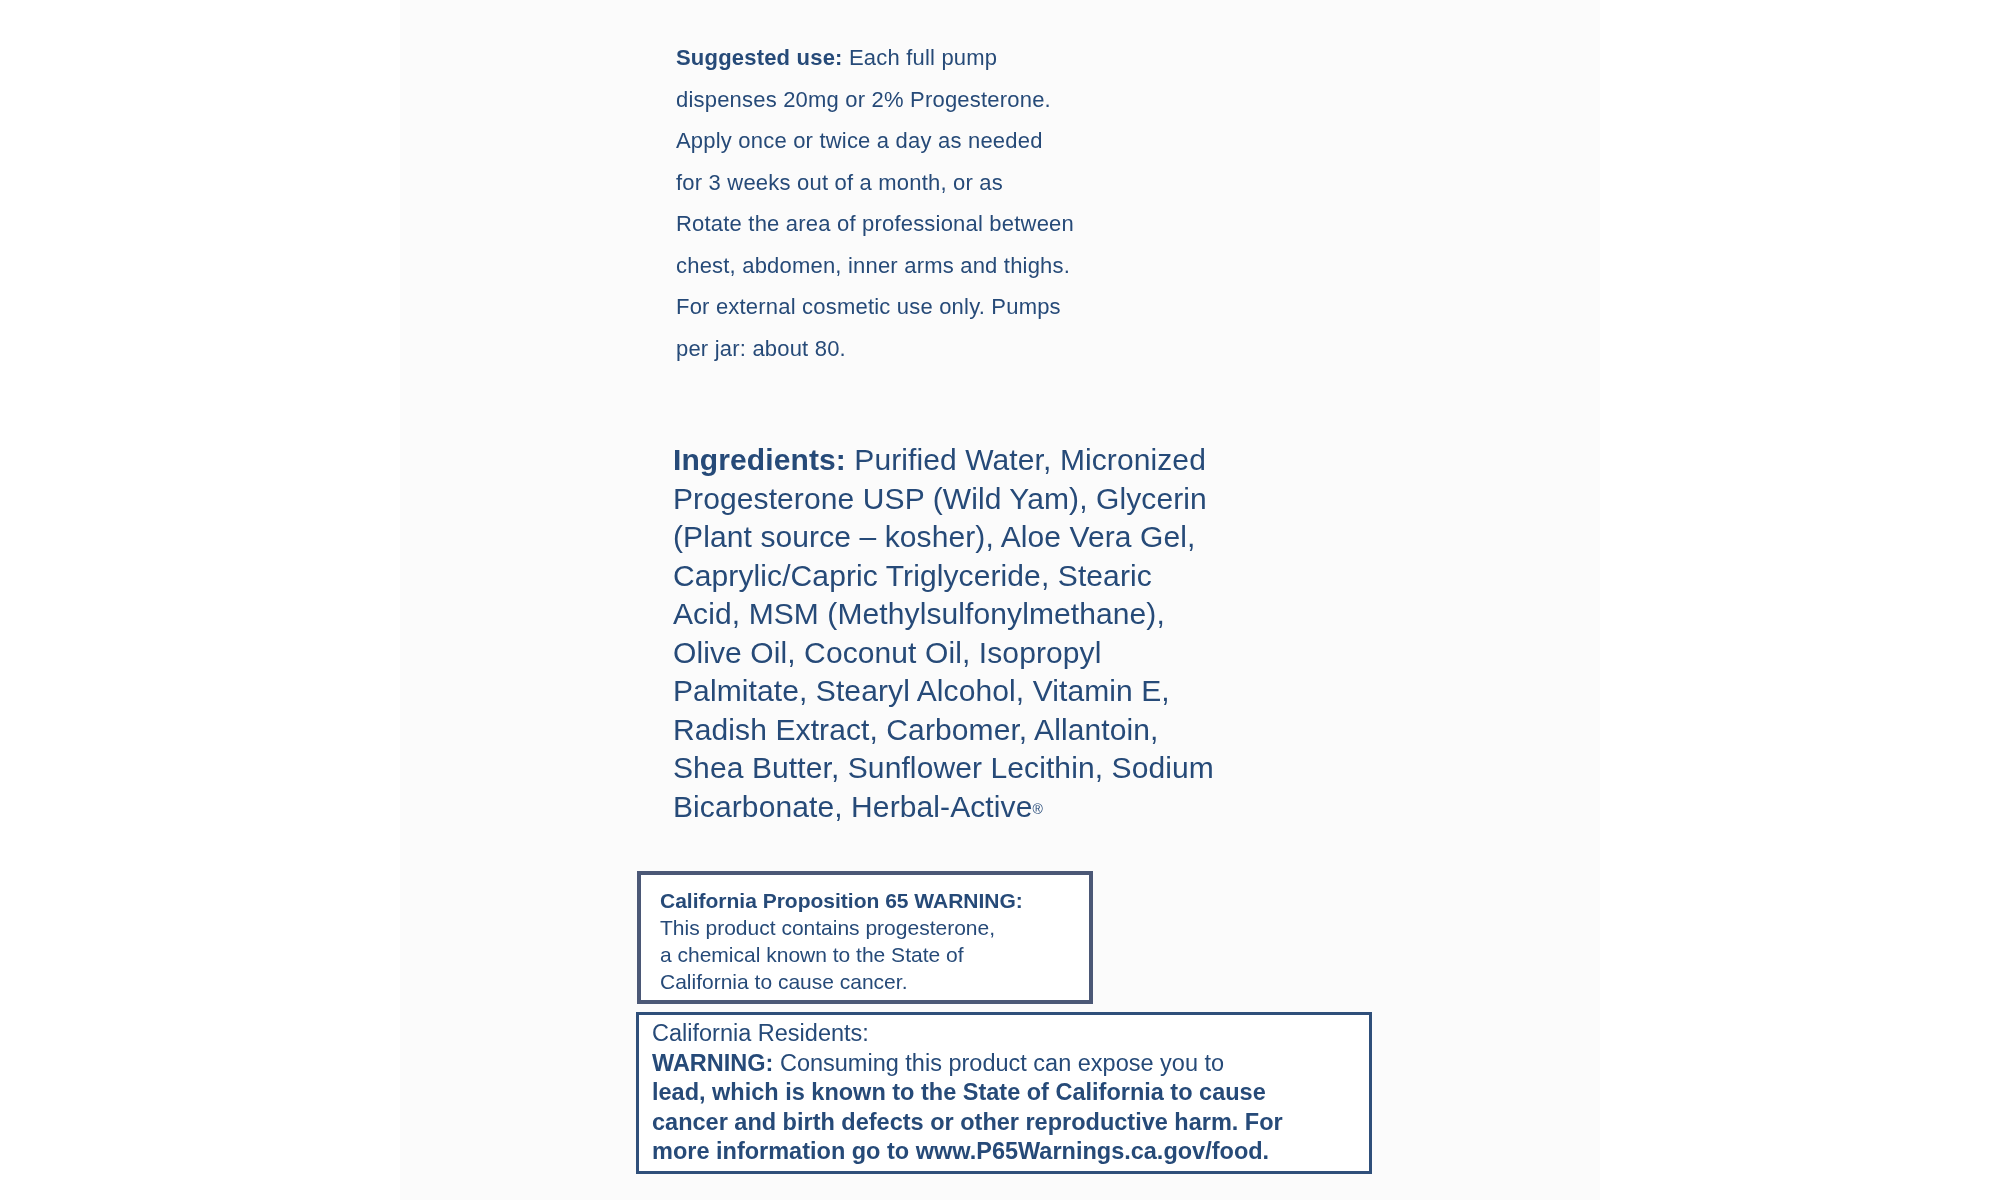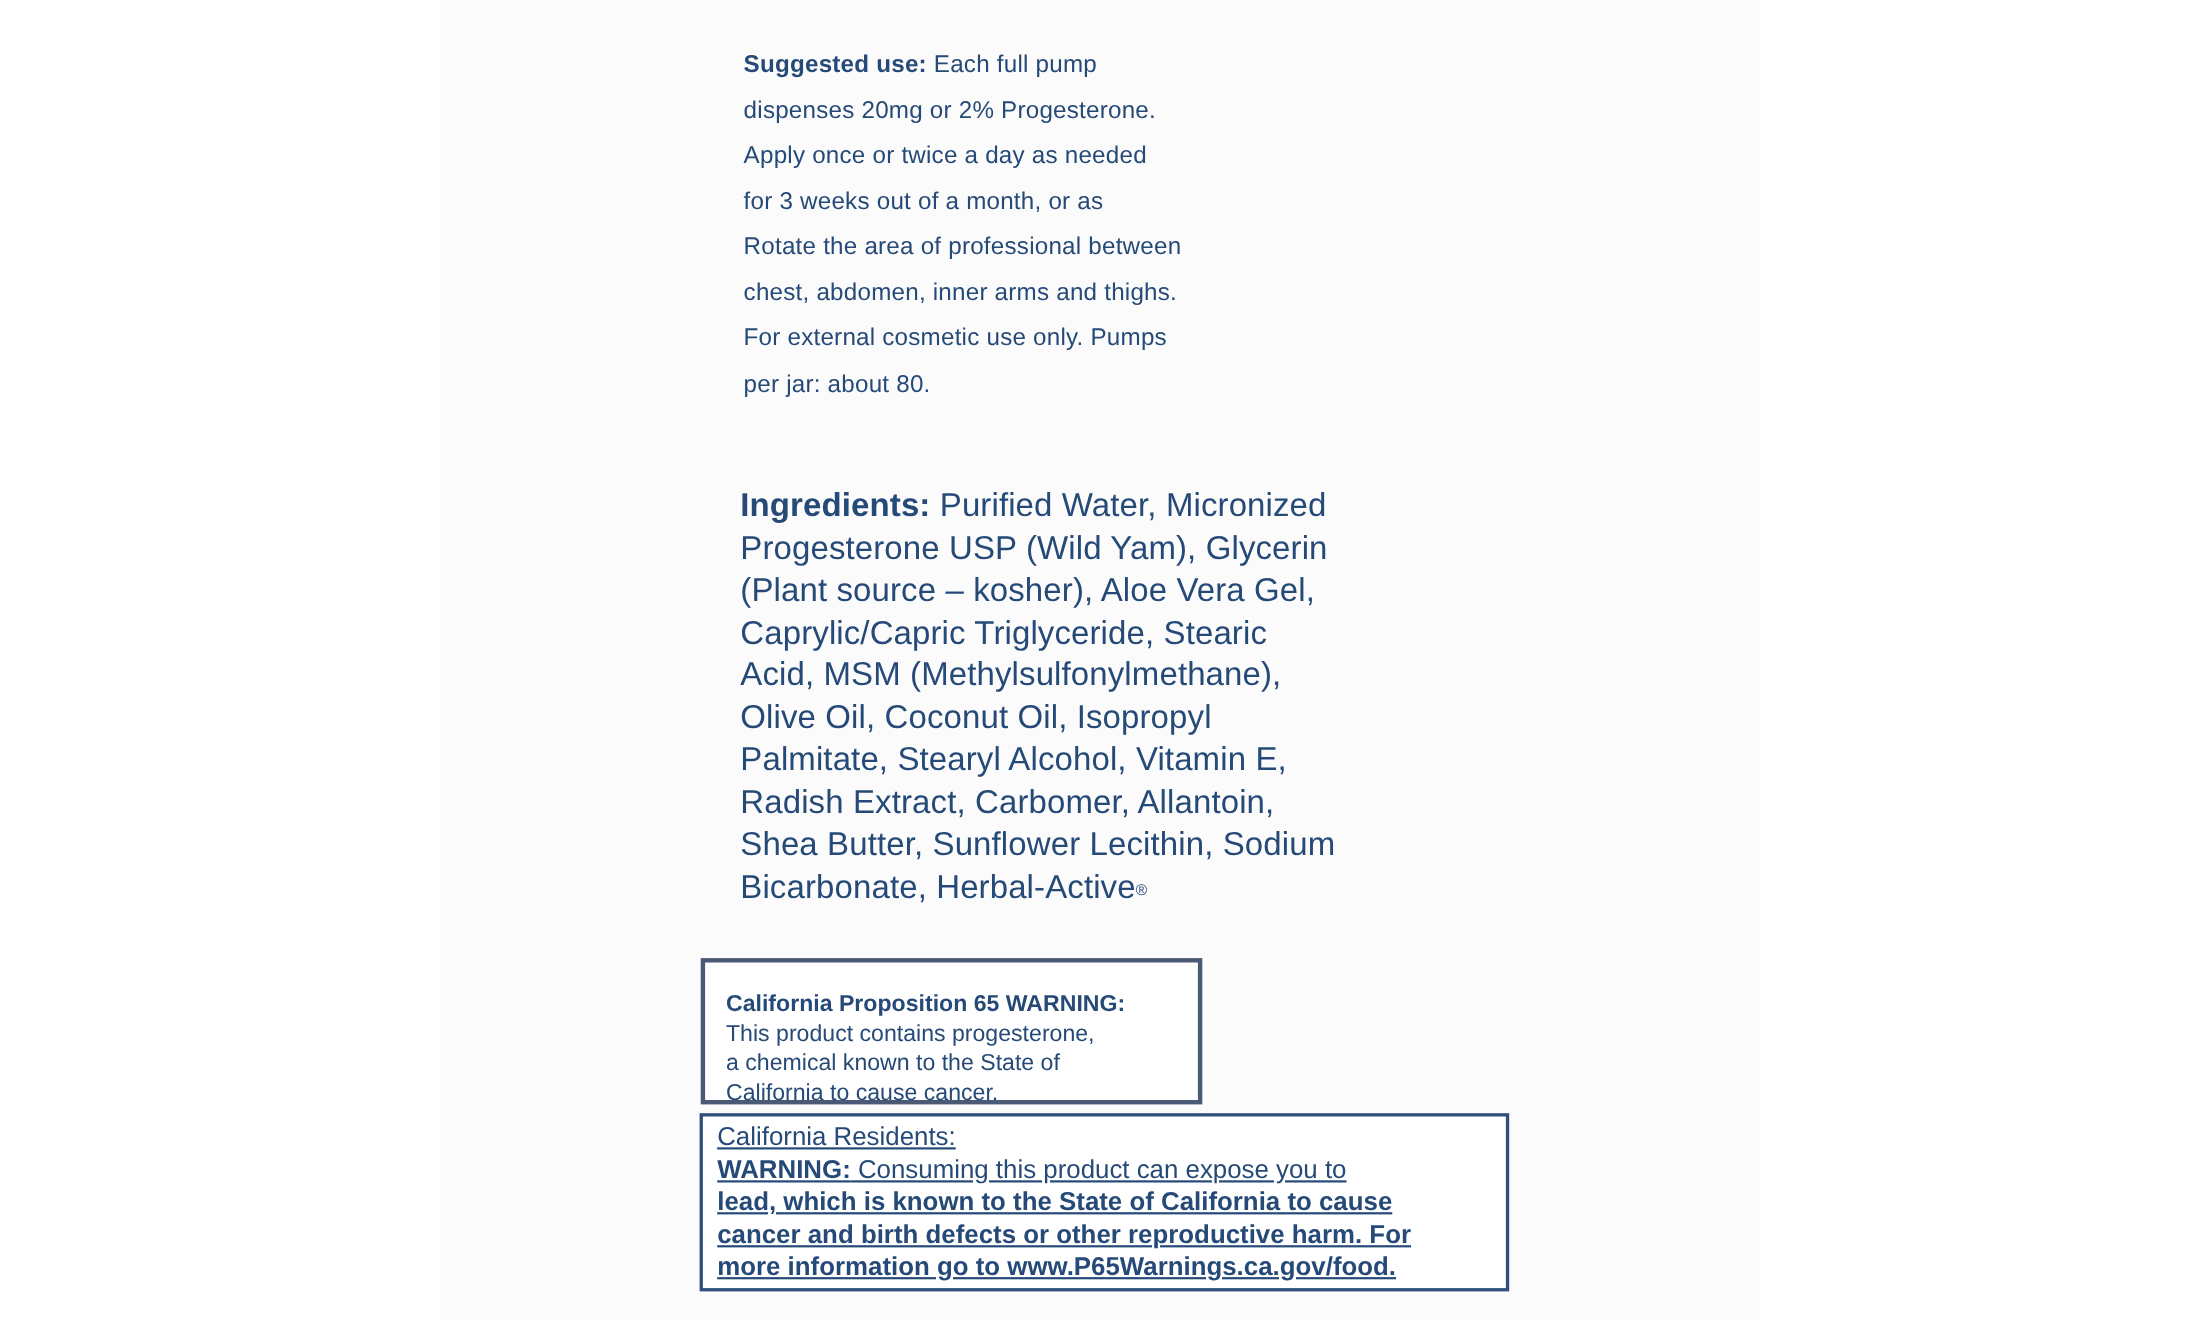--- a/index.html
+++ b/index.html
@@ -56,35 +56,34 @@
       position: absolute;
       box-sizing: border-box;
       background: #ffffff;
     }
     .prop65 {
       left: 637px;
       top: 871px;
       width: 456px;
       height: 133px;
       border: 4px solid #4b5876;
-      padding: 24px 0 0 19px;
+      padding: 12px 0 0 19px;
       font-size: 21px;
       line-height: 27px;
     }
     .residents {
       left: 636px;
       top: 1012px;
       width: 736px;
       height: 162px;
       border: 3px solid #2f4f7a;
       padding: 4px 0 0 13px;
       font-size: 23.5px;
       line-height: 29.5px;
       font-weight: bold;
-      text-decoration: underline;
     }
     .residents .light { font-weight: normal; }
     .warn-box .line { display: block; white-space: nowrap; }
   </style>
 </head>
 <body>
 
 <div class="panel"></div>
 
 <p class="block suggested">

